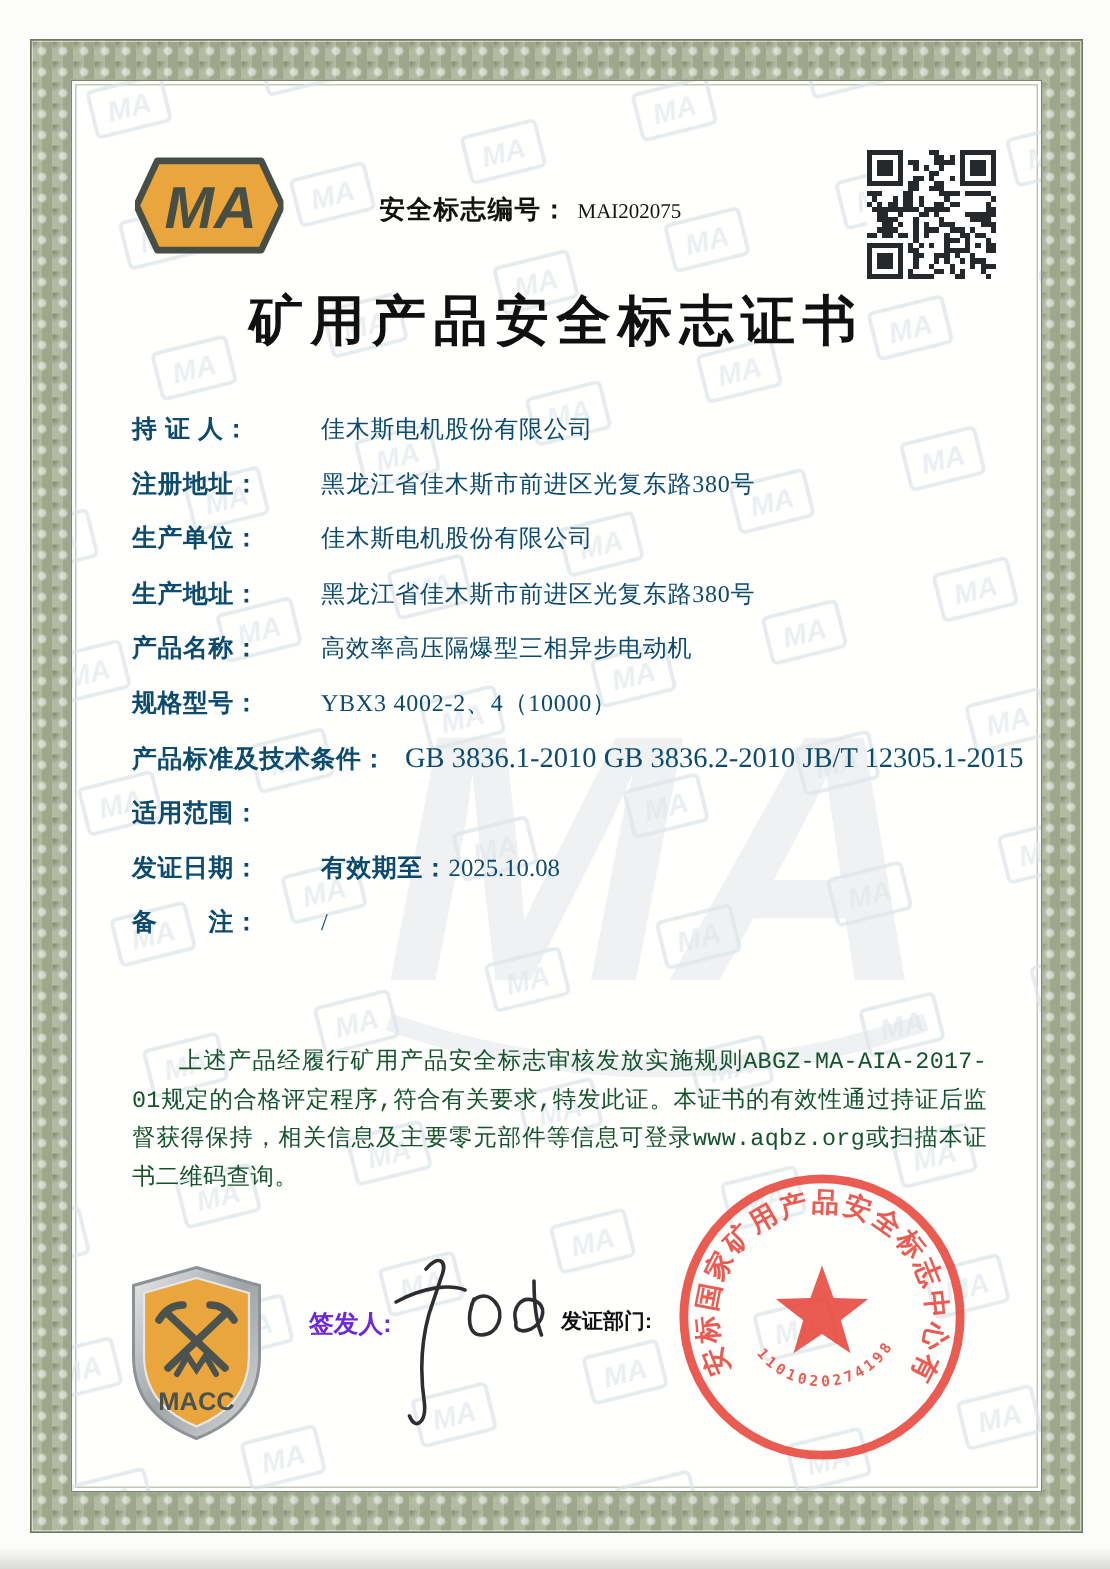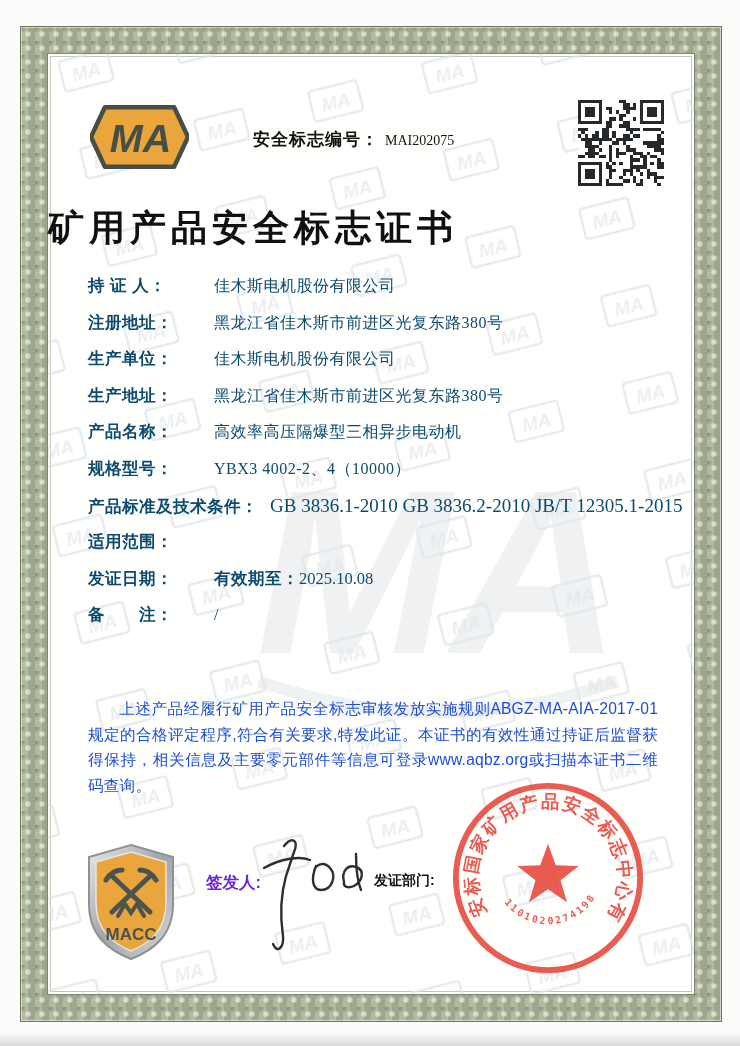--- a/index.html
+++ b/index.html
@@ -30,37 +30,37 @@
   .content { position:absolute; inset:0; z-index:1; }
 
   
   .ma-logo { position:absolute; left:42px; top:50px; width:99px; height:66px; }
   .cert-no { position:absolute; left:205px; top:74px; width:320px; white-space:nowrap;
     font-size:17px; color:#14140f; }
   .cert-no .lbl { font-weight:700; letter-spacing:1px;margin-top:10px; }
   .cert-no .val { font-family:"Liberation Serif", serif; font-size:14px; margin-left:6px; }
   .qr { position:absolute; left:530px; top:46px; width:86px; height:86px; }
 
-  .title { position:absolute; left:0; right:0; top:136px; text-align:left;
-    font-size:36px; font-weight:900; letter-spacing:5px; color:#101010;margin-top:14px; }
+  .title { position:absolute; left:0; right:0; top:136px; text-align:center;
+    font-size:36px; font-weight:900; letter-spacing:5px; color:#101010; }
 
   
   .rows { position:absolute; left:40px; right:26px; top:221px; color:#0c4a6e; }
   .frow { display:flex; align-items:baseline; height:36.6px; }
   .frow .lbl { flex:none; width:126px; font-weight:700; font-size:16.5px; letter-spacing:.5px; white-space:nowrap; }
   .frow.wide .lbl { width:auto; margin-right:12px; }
   .frow .val { font-family:"Liberation Serif", serif; font-size:16px; letter-spacing:.5px; white-space:nowrap; }
   .frow.wide .val { font-size:19px; letter-spacing:0; }
   .frow .val2lbl { font-weight:700; font-size:16.5px; letter-spacing:.5px; white-space:nowrap; }
   .frow .dval { font-family:"Liberation Serif", serif; font-size:16.5px; width:237px; }
   .frow .dval2 { font-family:"Liberation Serif", serif; font-size:16.5px; }
 
   .statement { position:absolute; left:40px; right:36px; top:642px;
-    font-family:Liberation Sans, sans-serif; font-size:15.6px; line-height:25.5px;
-    text-align:justify; text-indent:2em; color:#1d4ed8; letter-spacing:.2px; }
+    font-family:Liberation Mono, monospace; font-size:15.6px; line-height:25.5px;
+    text-align:justify; text-indent:2em; color:#14532d; letter-spacing:.2px; }
 
   
   .macc-badge { position:absolute; left:34px; top:788px; width:98px; height:120px; }
   .signer { position:absolute; left:158px; top:818px; font-size:16.5px; font-weight:700; color:#6d28d9; }
   .signature { position:absolute; left:196px; top:764px; width:150px; height:150px; }
   .dept { position:absolute; left:326px; top:818px; font-size:14px; font-weight:700; color:#111; }
   .stamp { position:absolute; left:402px; top:726px; width:196px; height:196px; z-index:3; opacity:.88; }
 </style>
 </head>
 <body>

